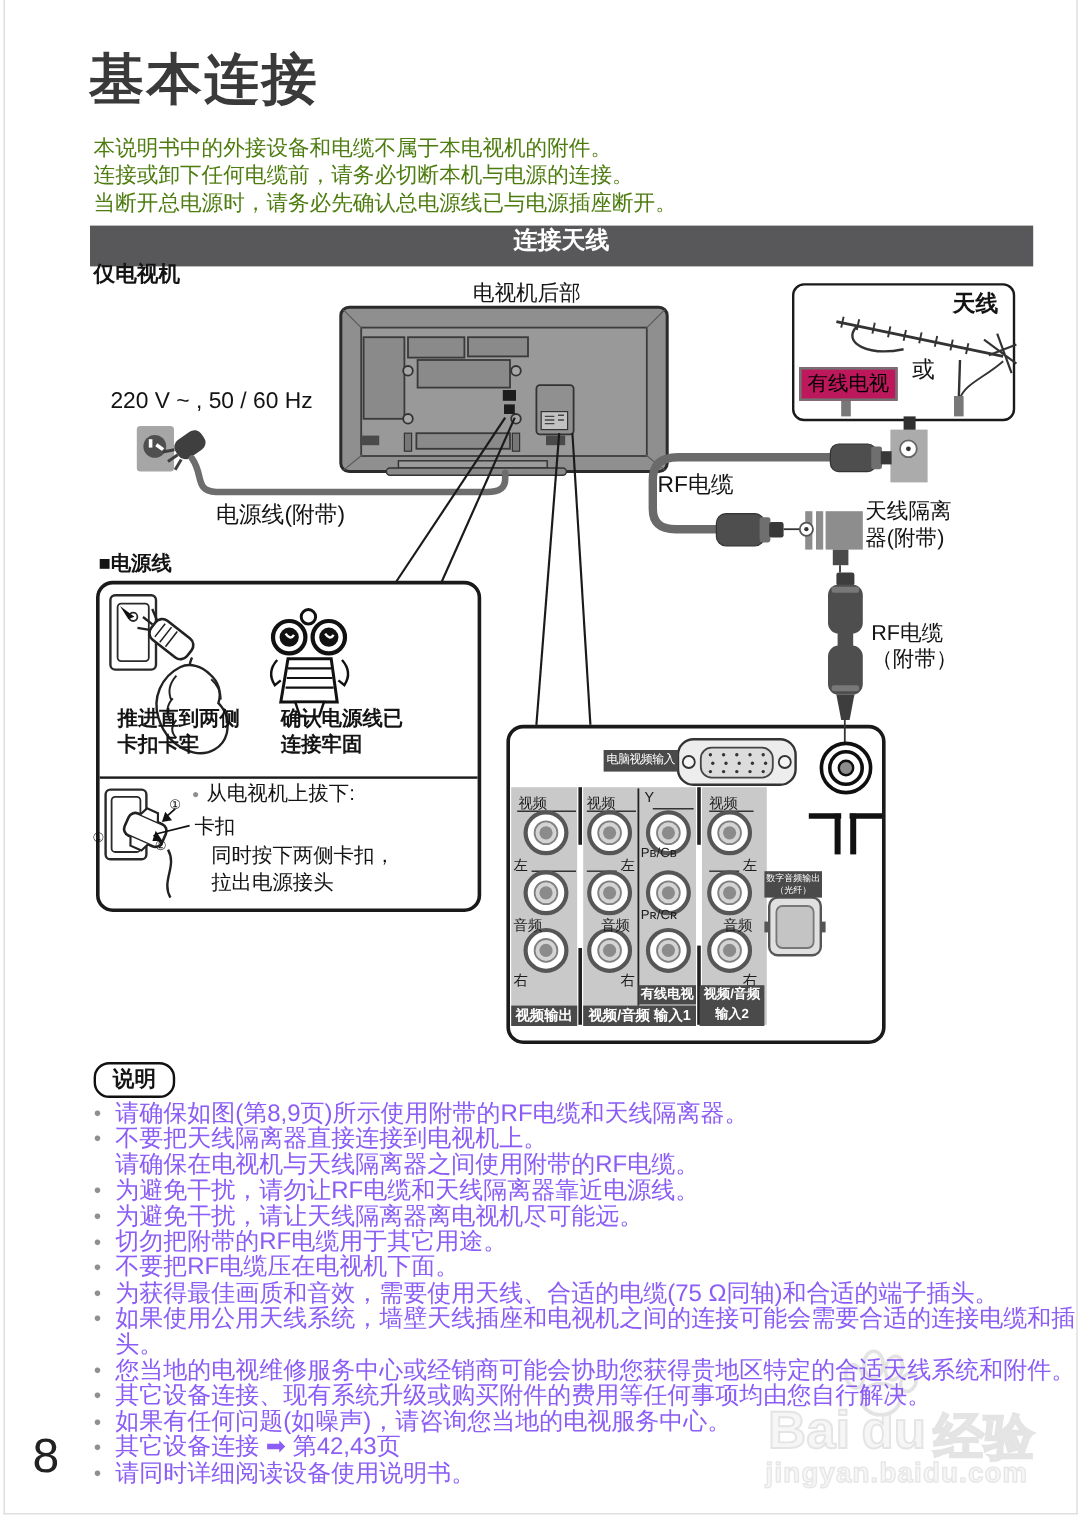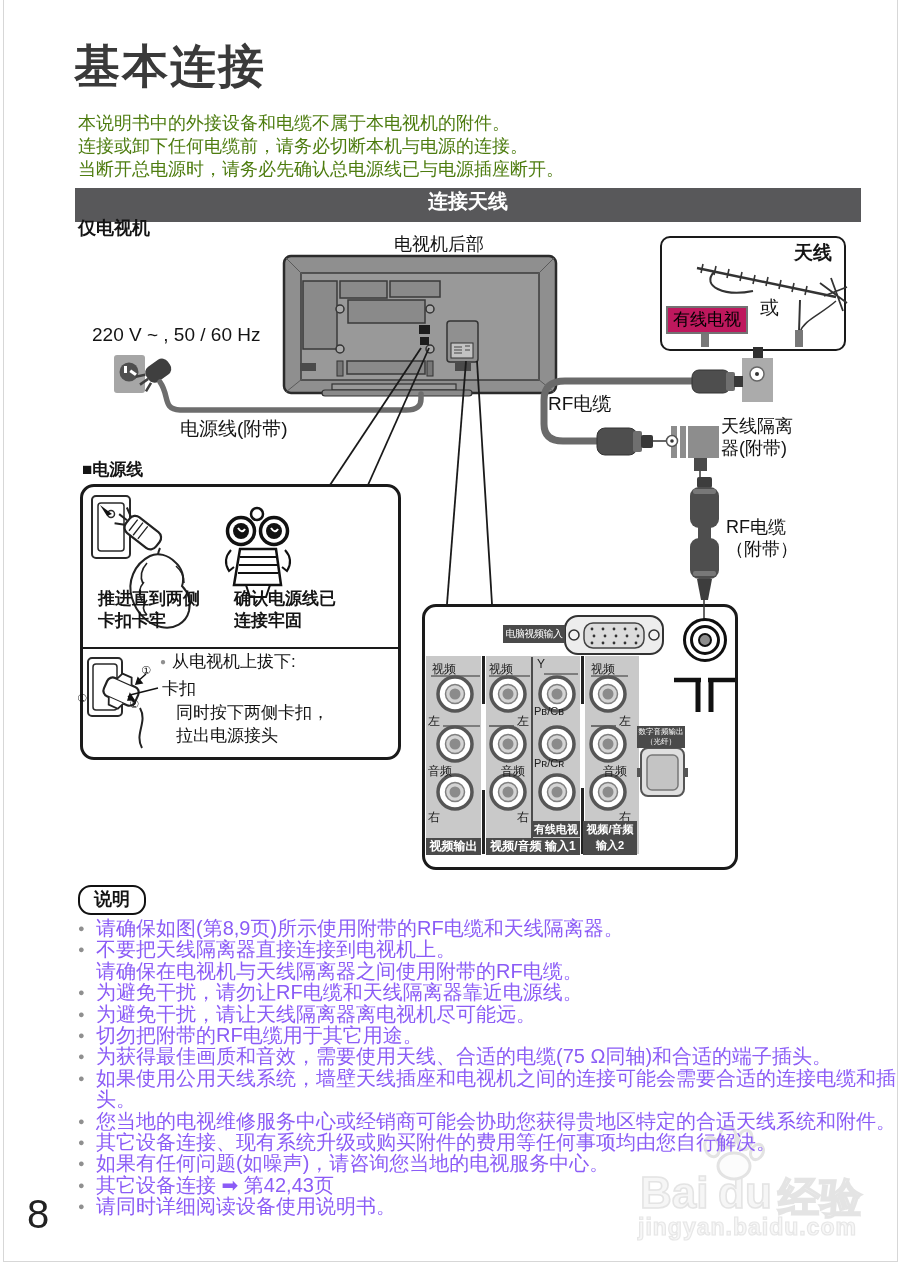--- a/index.html
+++ b/index.html
@@ -125,20 +125,21 @@
   </div>
 
   <div class="abs notes-head" style="left:78px;top:885px;">说明</div>
   <div class="abs" style="left:78px;top:918px;">
     <div class="note-row">请确保如图(第8,9页)所示使用附带的RF电缆和天线隔离器。</div>
     <div class="note-row">不要把天线隔离器直接连接到电视机上。</div>
     <div class="note-row cont">请确保在电视机与天线隔离器之间使用附带的RF电缆。</div>
     <div class="note-row">为避免干扰，请勿让RF电缆和天线隔离器靠近电源线。</div>
     <div class="note-row">为避免干扰，请让天线隔离器离电视机尽可能远。</div>
     <div class="note-row">切勿把附带的RF电缆用于其它用途。</div>
+    <div class="note-row">不要把RF电缆压在电视机下面。</div>
     <div class="note-row">为获得最佳画质和音效，需要使用天线、合适的电缆(75 Ω同轴)和合适的端子插头。</div>
     <div class="note-row">如果使用公用天线系统，墙壁天线插座和电视机之间的连接可能会需要合适的连接电缆和插头。</div>
     <div class="note-row">您当地的电视维修服务中心或经销商可能会协助您获得贵地区特定的合适天线系统和附件。</div>
     <div class="note-row">其它设备连接、现有系统升级或购买附件的费用等任何事项均由您自行解决。</div>
     <div class="note-row">如果有任何问题(如噪声)，请咨询您当地的电视服务中心。</div>
     <div class="note-row">其它设备连接 ➡ 第42,43页</div>
     <div class="note-row">请同时详细阅读设备使用说明书。</div>
   </div>
 
   <div class="abs pagenum" style="left:27px;top:1192px;">8</div>

